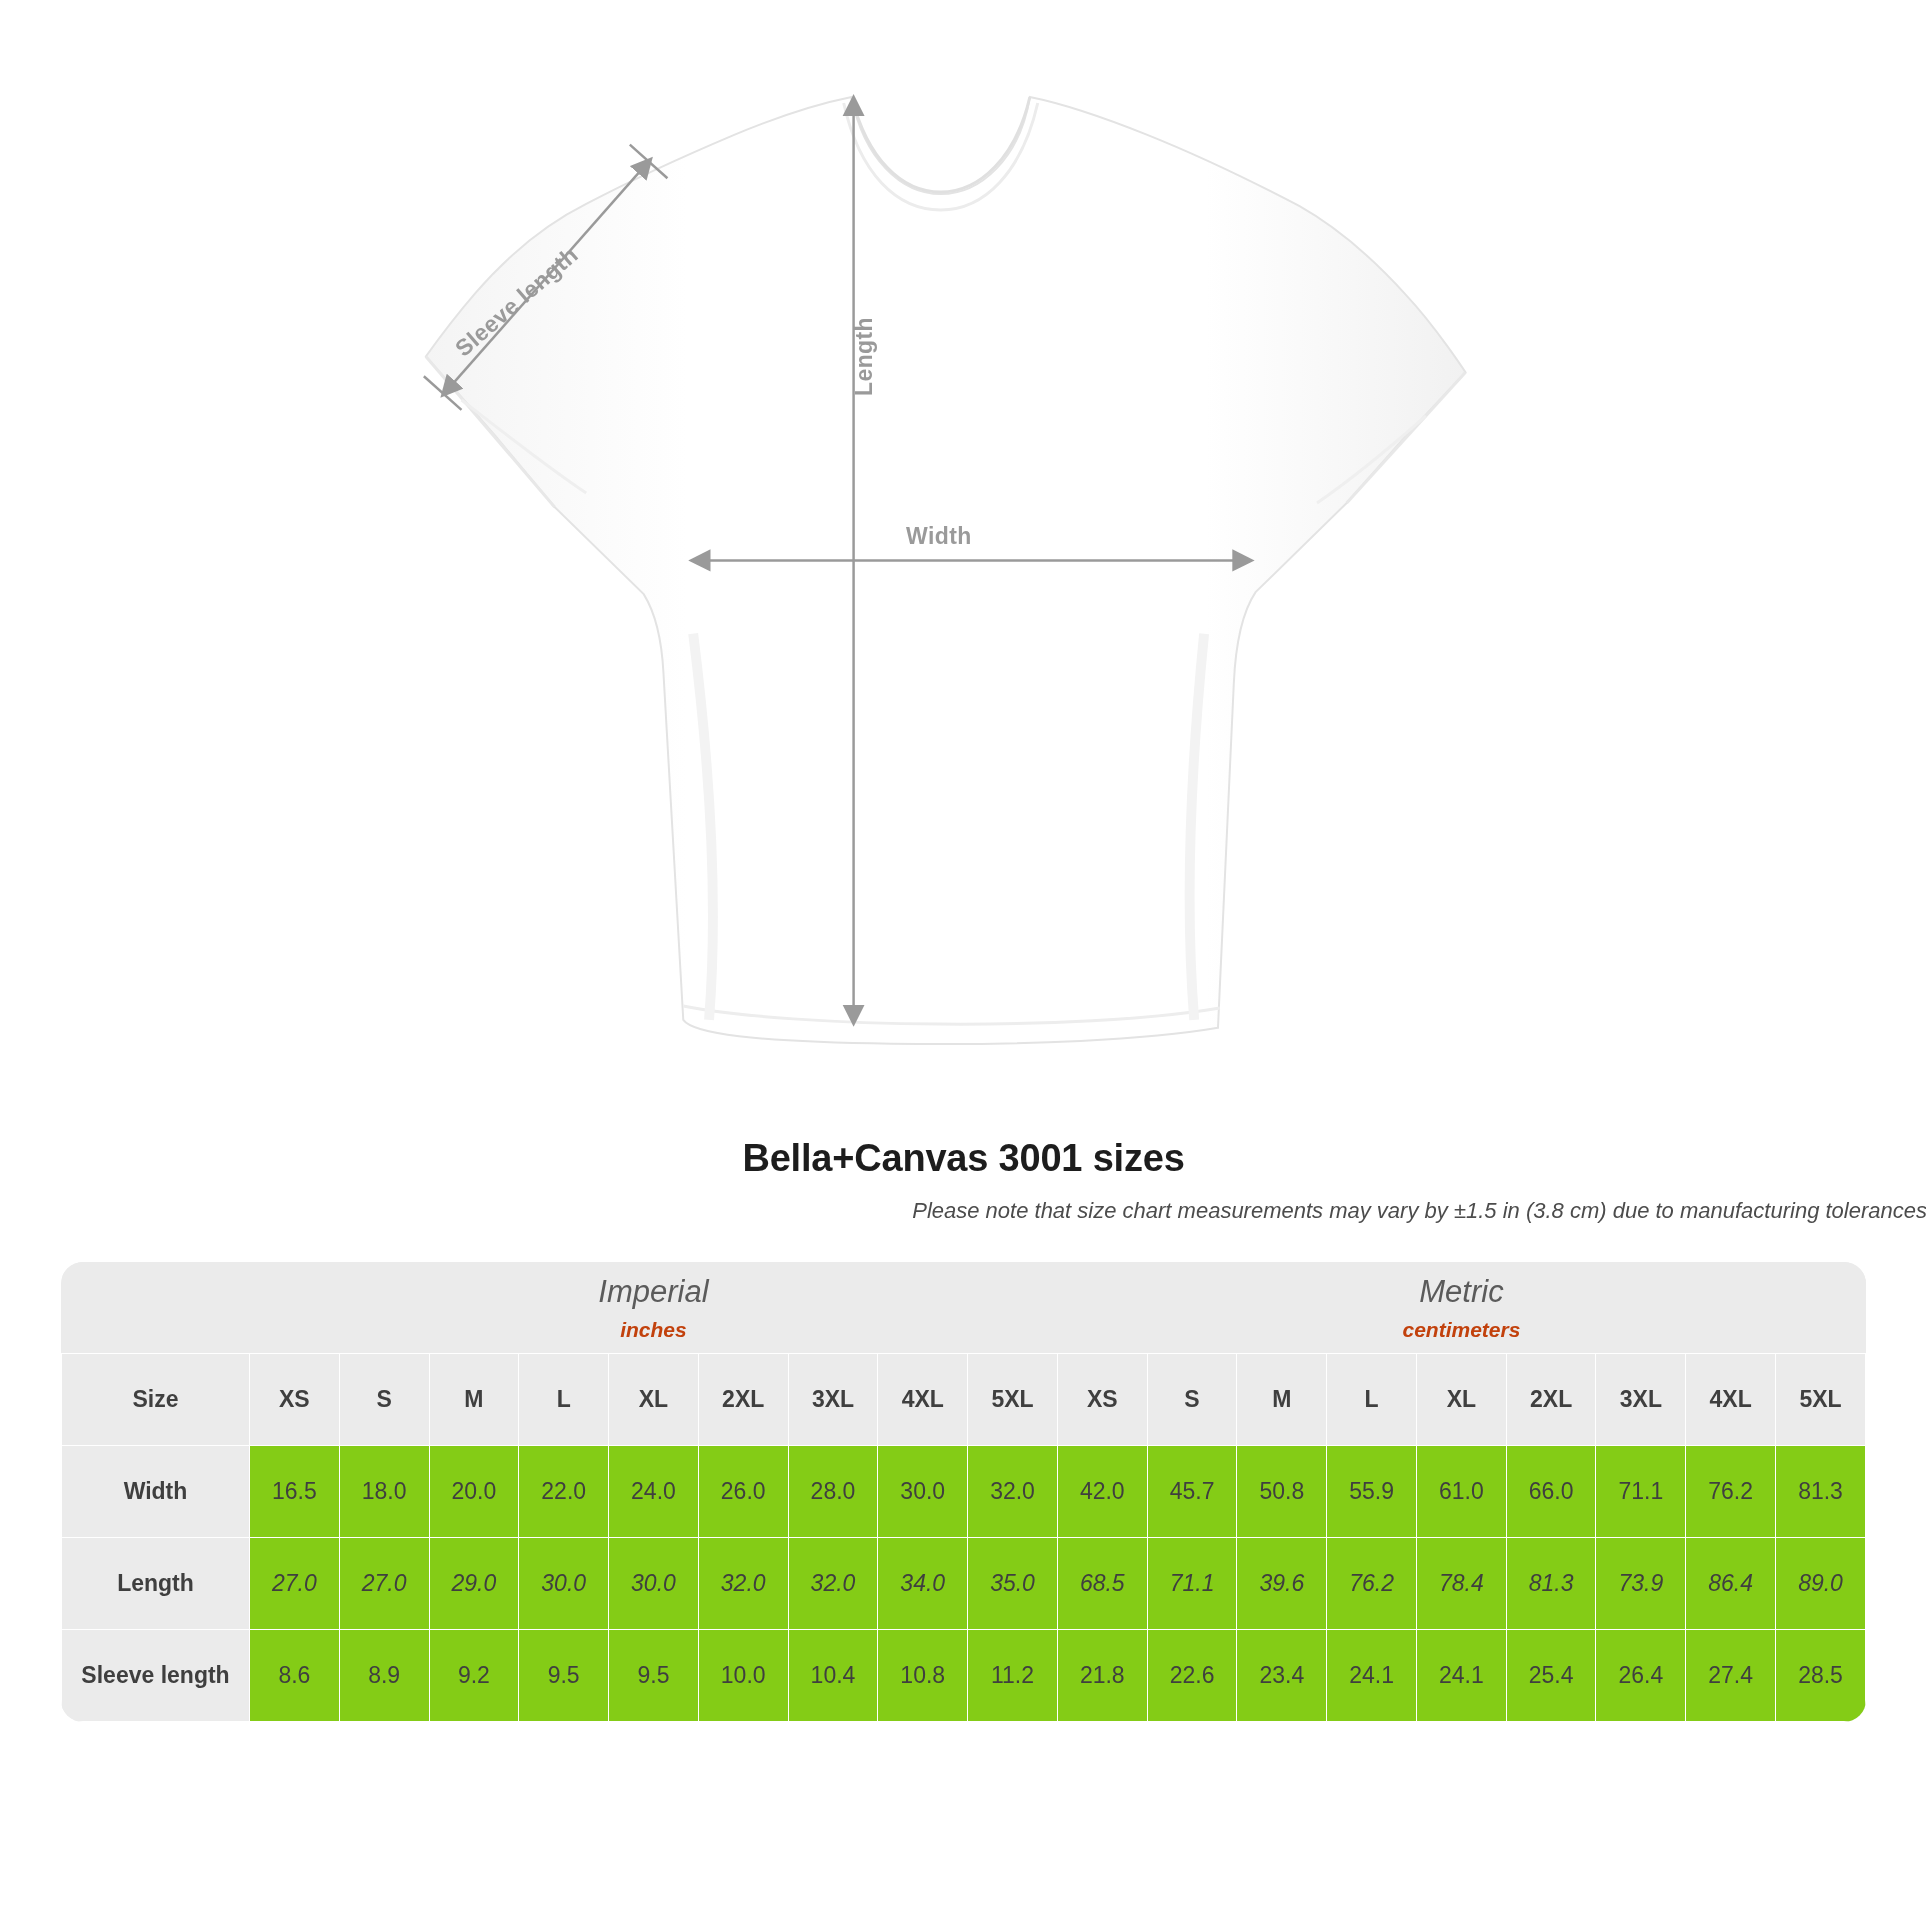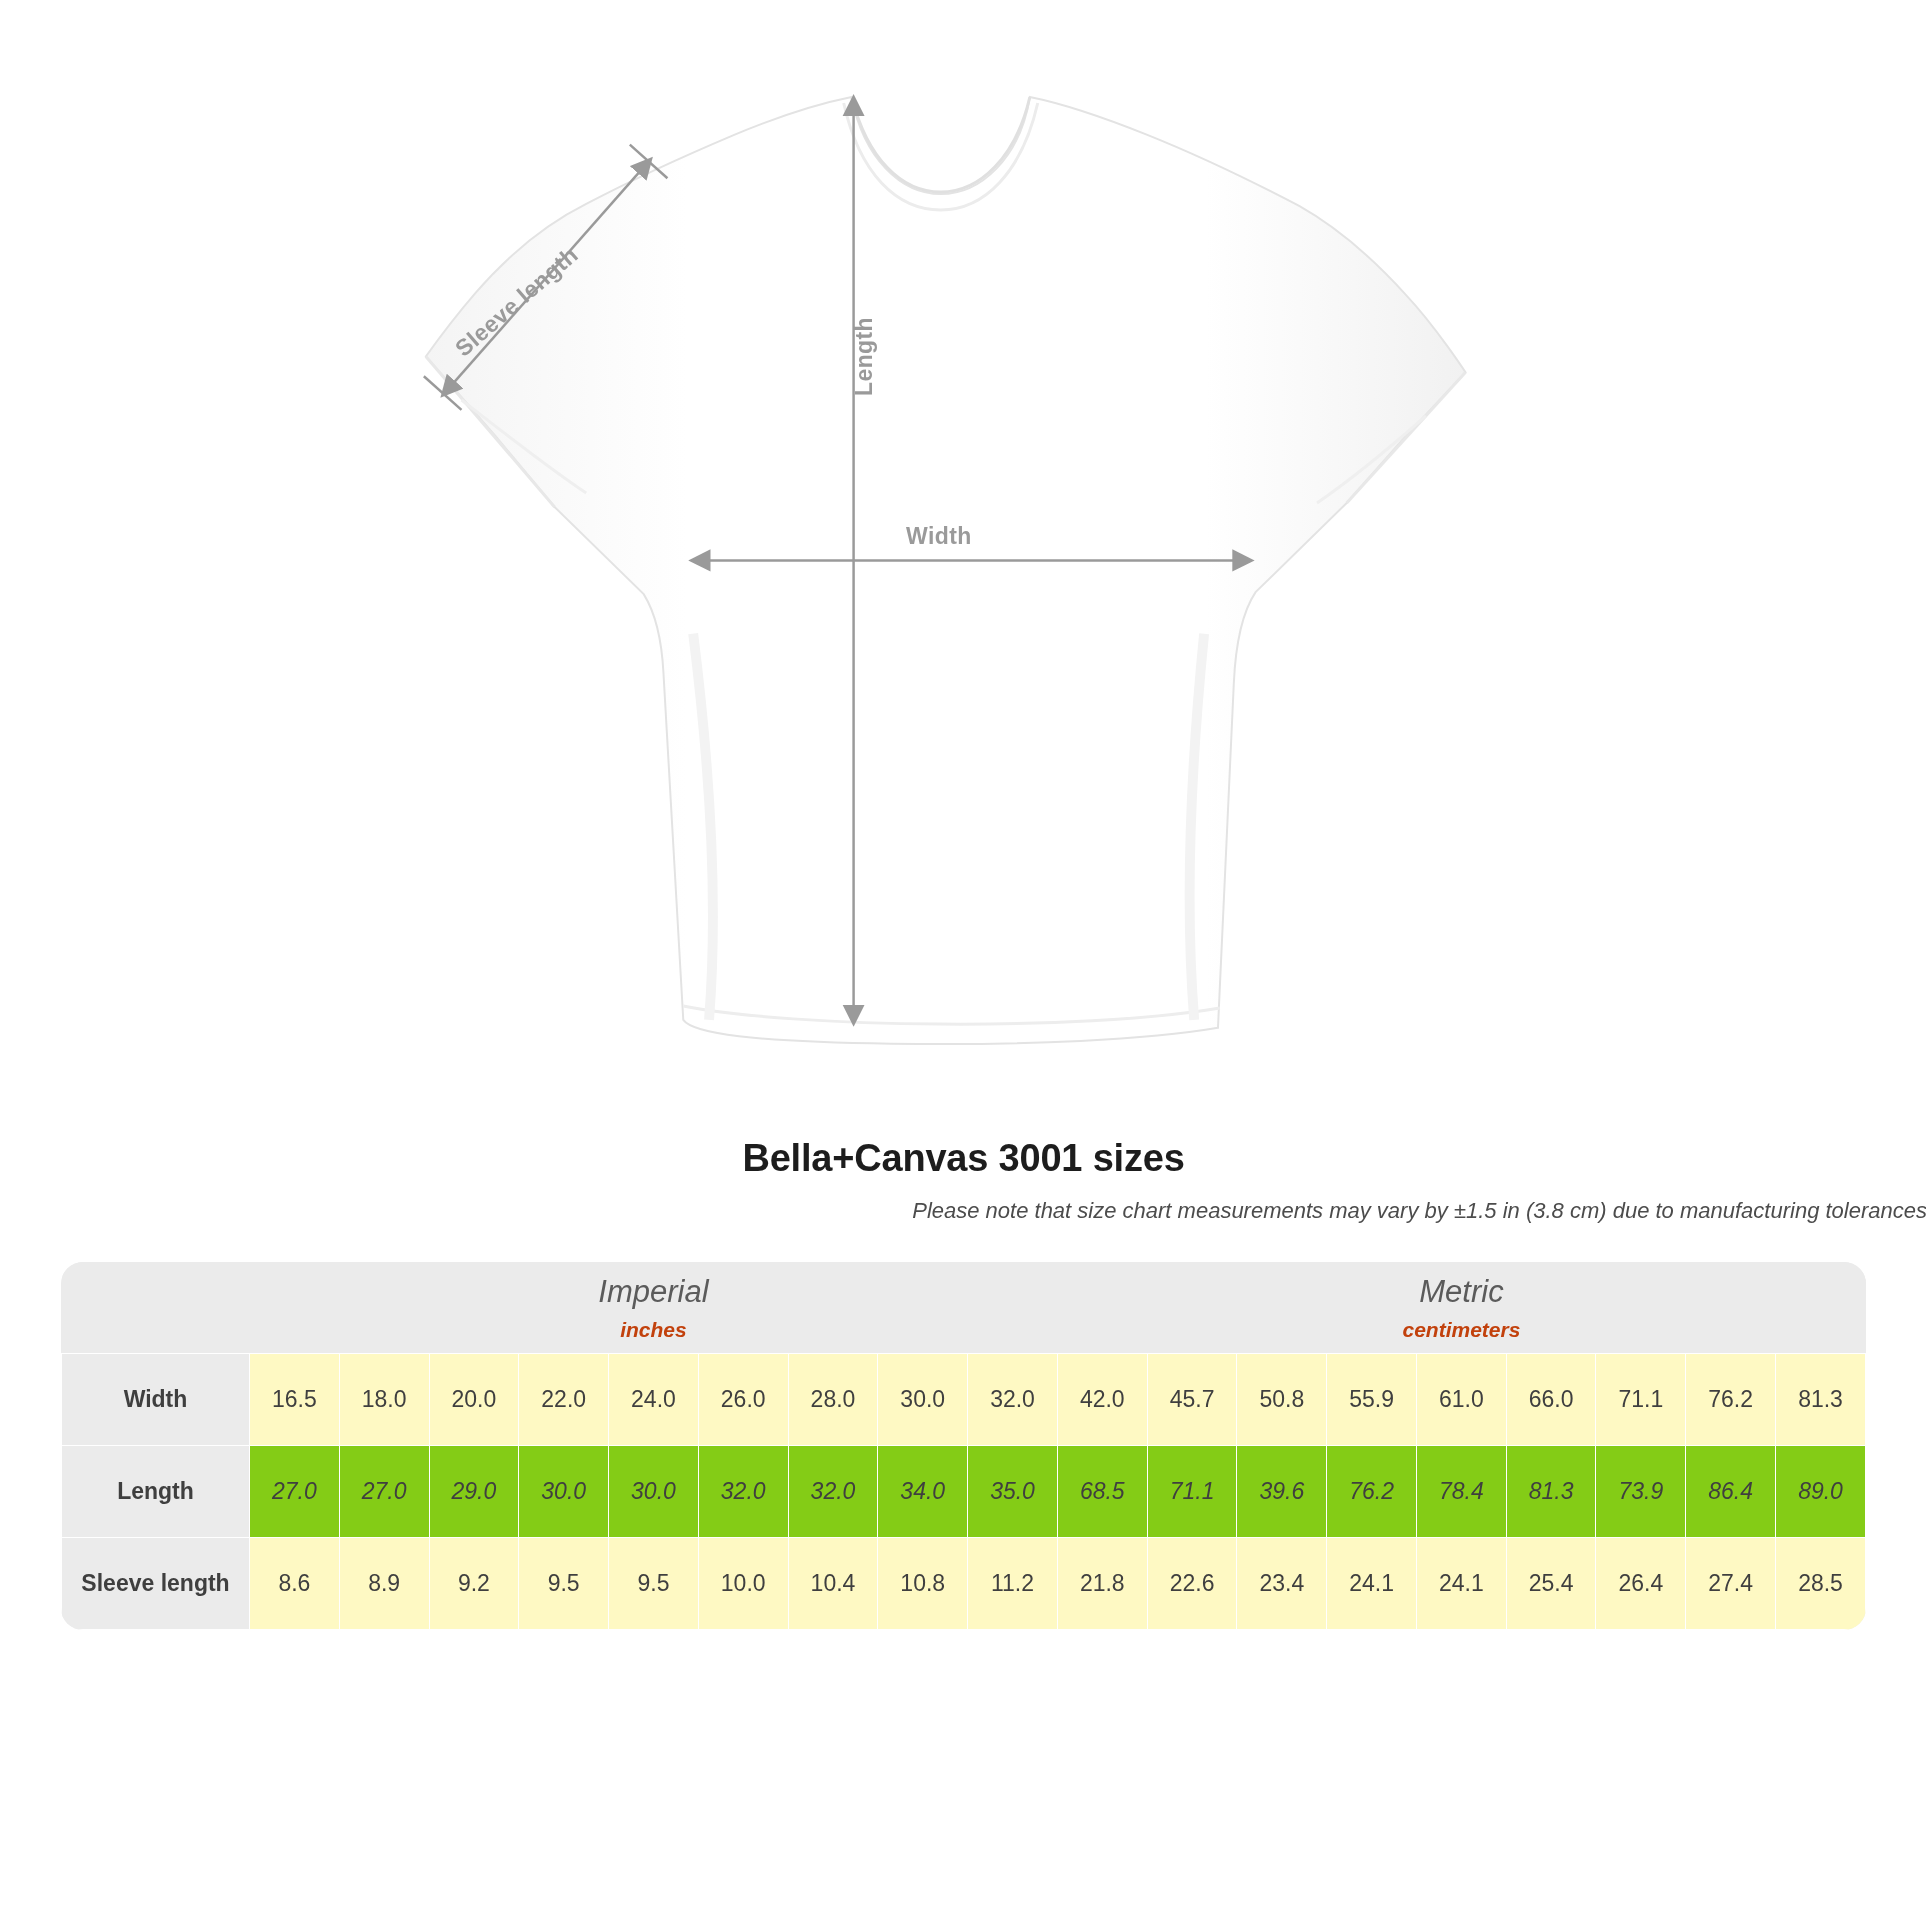--- a/index.html
+++ b/index.html
@@ -125,21 +125,21 @@
     width: 188px;
     border: 1px solid #ffffff;
   }
   .size-head {
     background: #ebebeb;
     font-weight: bold;
     color: #3d3d3d;
     font-size: 24px;
   }
   tr.row-light td.val { background: #84cc16; font-style: italic; }
-  tr.row-dark td.val { background: #fef9c3; }
+  tr.row-dark td.val { background: #84cc16; }
   tr.row-size th.size-head { background: #ebebeb; }
   td.val { color: #3f3f3f; }
 </style>
 </head>
 <body>
 
 <div class="page">
 
   <div class="illustration">
     <svg class="shirt-svg" width="1927" height="1109" viewBox="0 0 1946 1120">
@@ -225,20 +225,41 @@
           <th class="corner-cell"></th>
           <th class="unit-head" colspan="9">
             <div class="unit-name">Imperial</div>
             <div class="unit-sub">inches</div>
           </th>
           <th class="unit-head" colspan="9">
             <div class="unit-name">Metric</div>
             <div class="unit-sub">centimeters</div>
           </th>
         </tr>
+        <tr class="row-size">
+          <th class="row-head">Size</th>
+          <th class="size-head">XS</th>
+          <th class="size-head">S</th>
+          <th class="size-head">M</th>
+          <th class="size-head">L</th>
+          <th class="size-head">XL</th>
+          <th class="size-head">2XL</th>
+          <th class="size-head">3XL</th>
+          <th class="size-head">4XL</th>
+          <th class="size-head">5XL</th>
+          <th class="size-head">XS</th>
+          <th class="size-head">S</th>
+          <th class="size-head">M</th>
+          <th class="size-head">L</th>
+          <th class="size-head">XL</th>
+          <th class="size-head">2XL</th>
+          <th class="size-head">3XL</th>
+          <th class="size-head">4XL</th>
+          <th class="size-head">5XL</th>
+        </tr>
       </thead>
       <tbody>
         <tr class="row-dark">
           <th class="row-head">Width</th>
           <td class="val">16.5</td>
           <td class="val">18.0</td>
           <td class="val">20.0</td>
           <td class="val">22.0</td>
           <td class="val">24.0</td>
           <td class="val">26.0</td>

